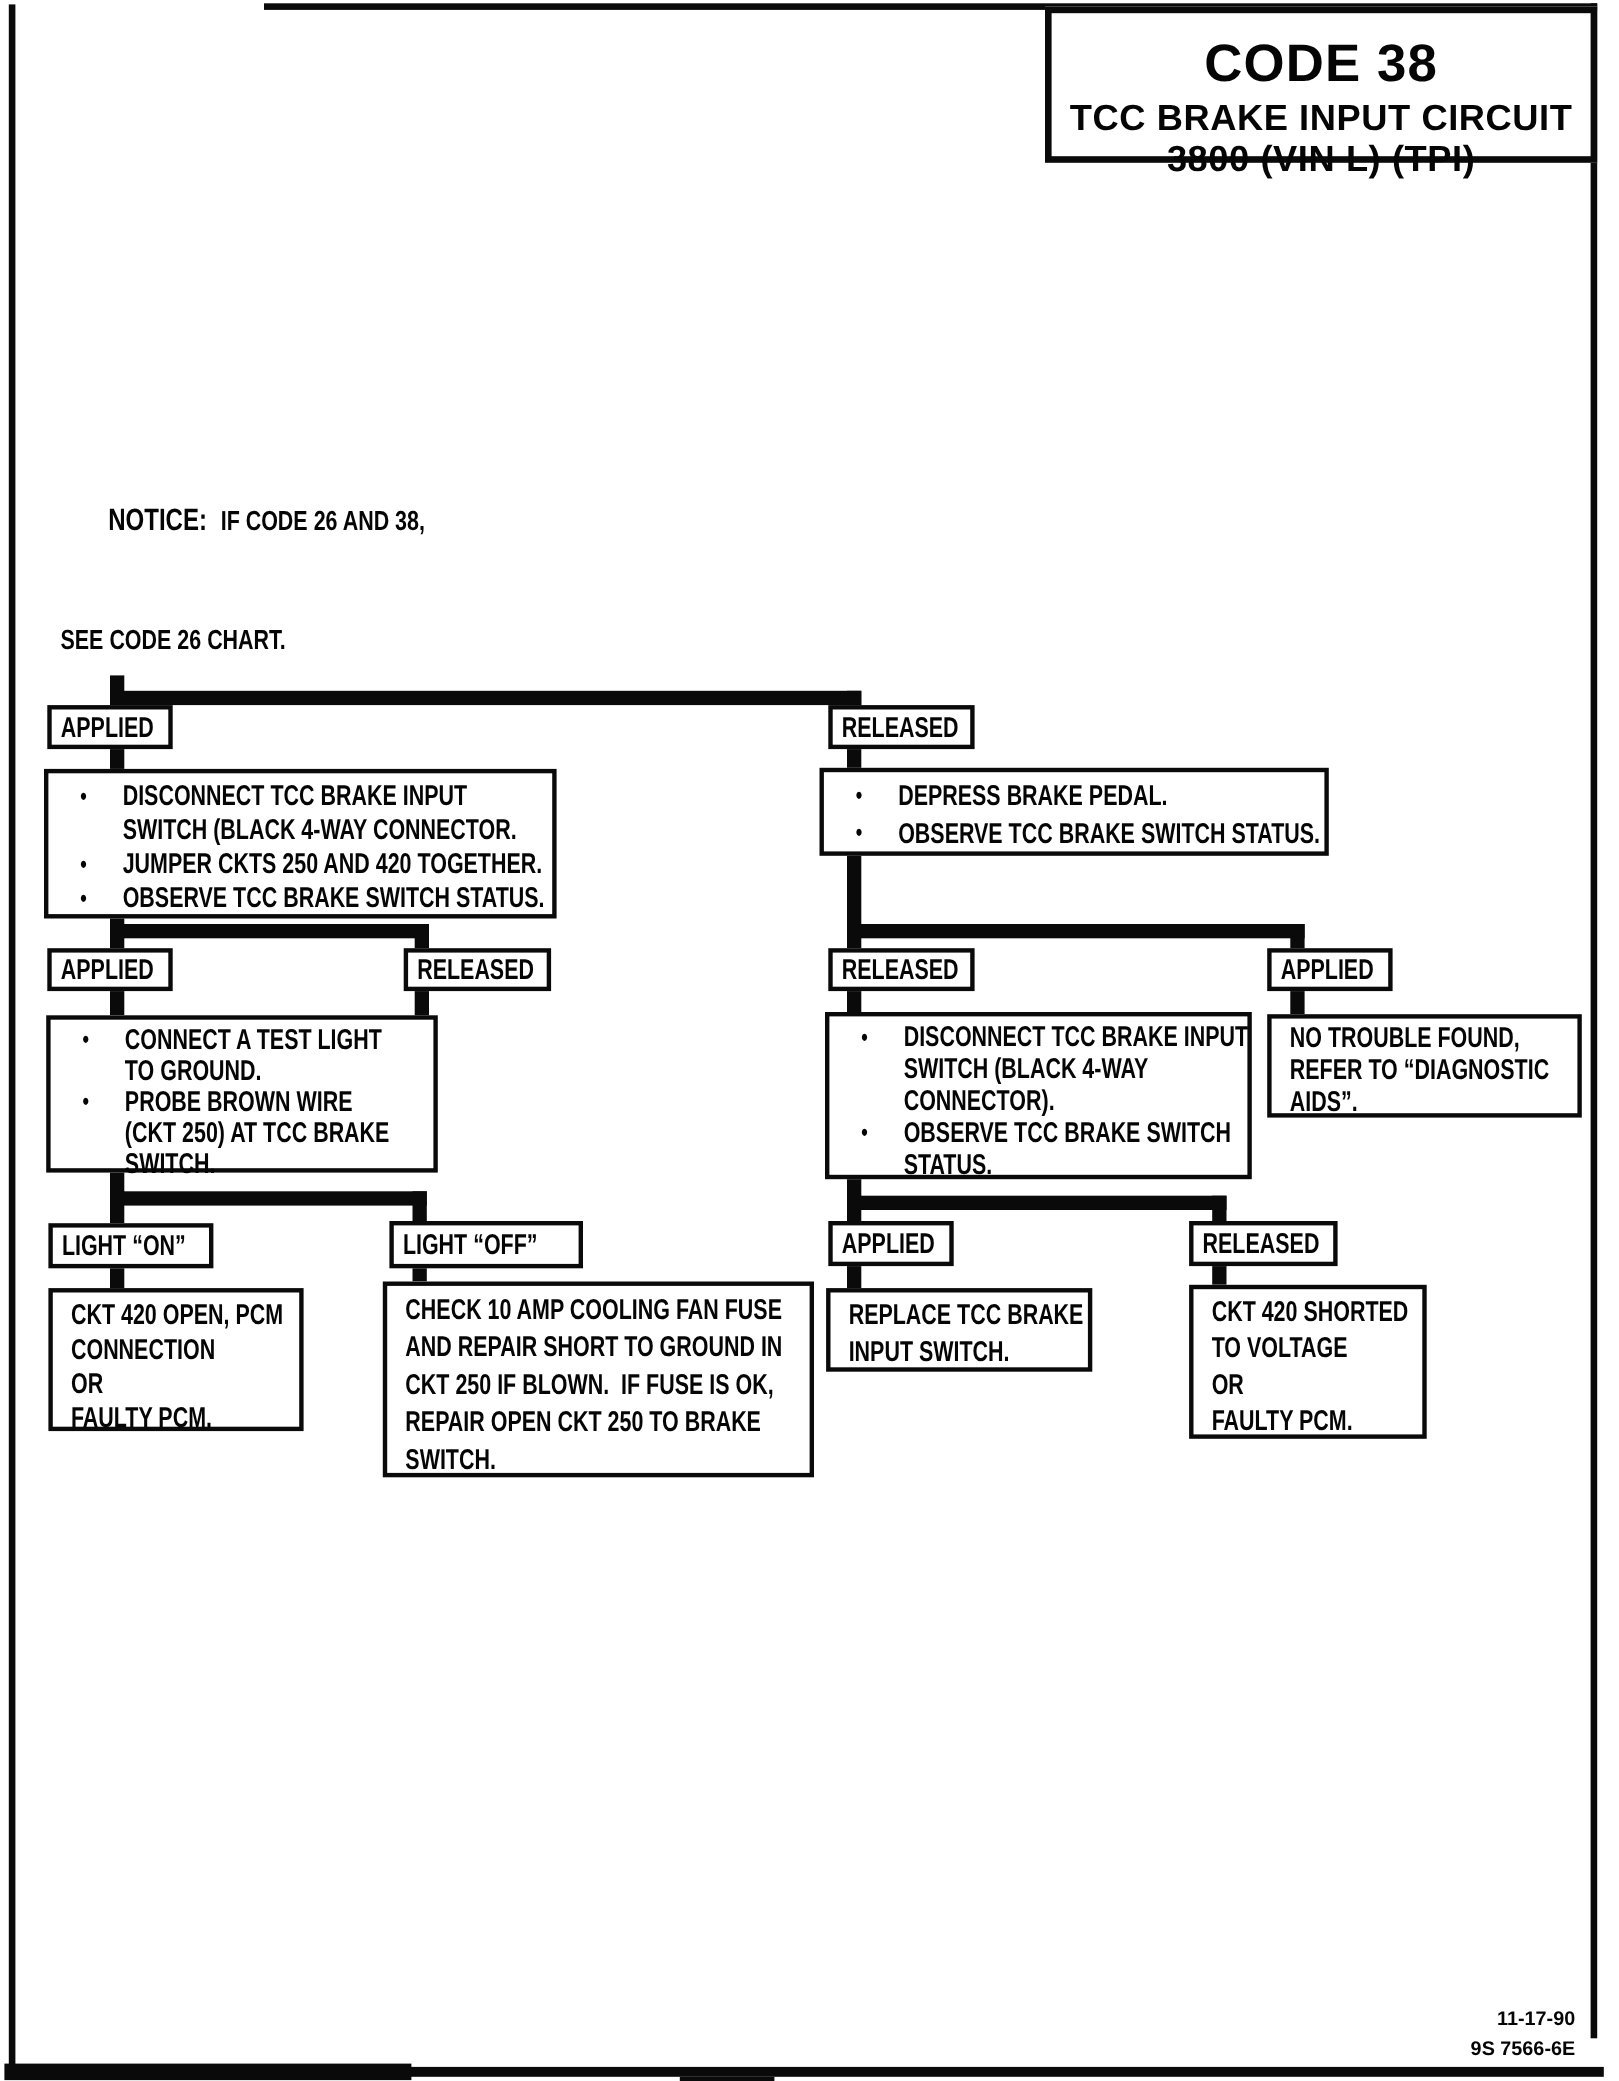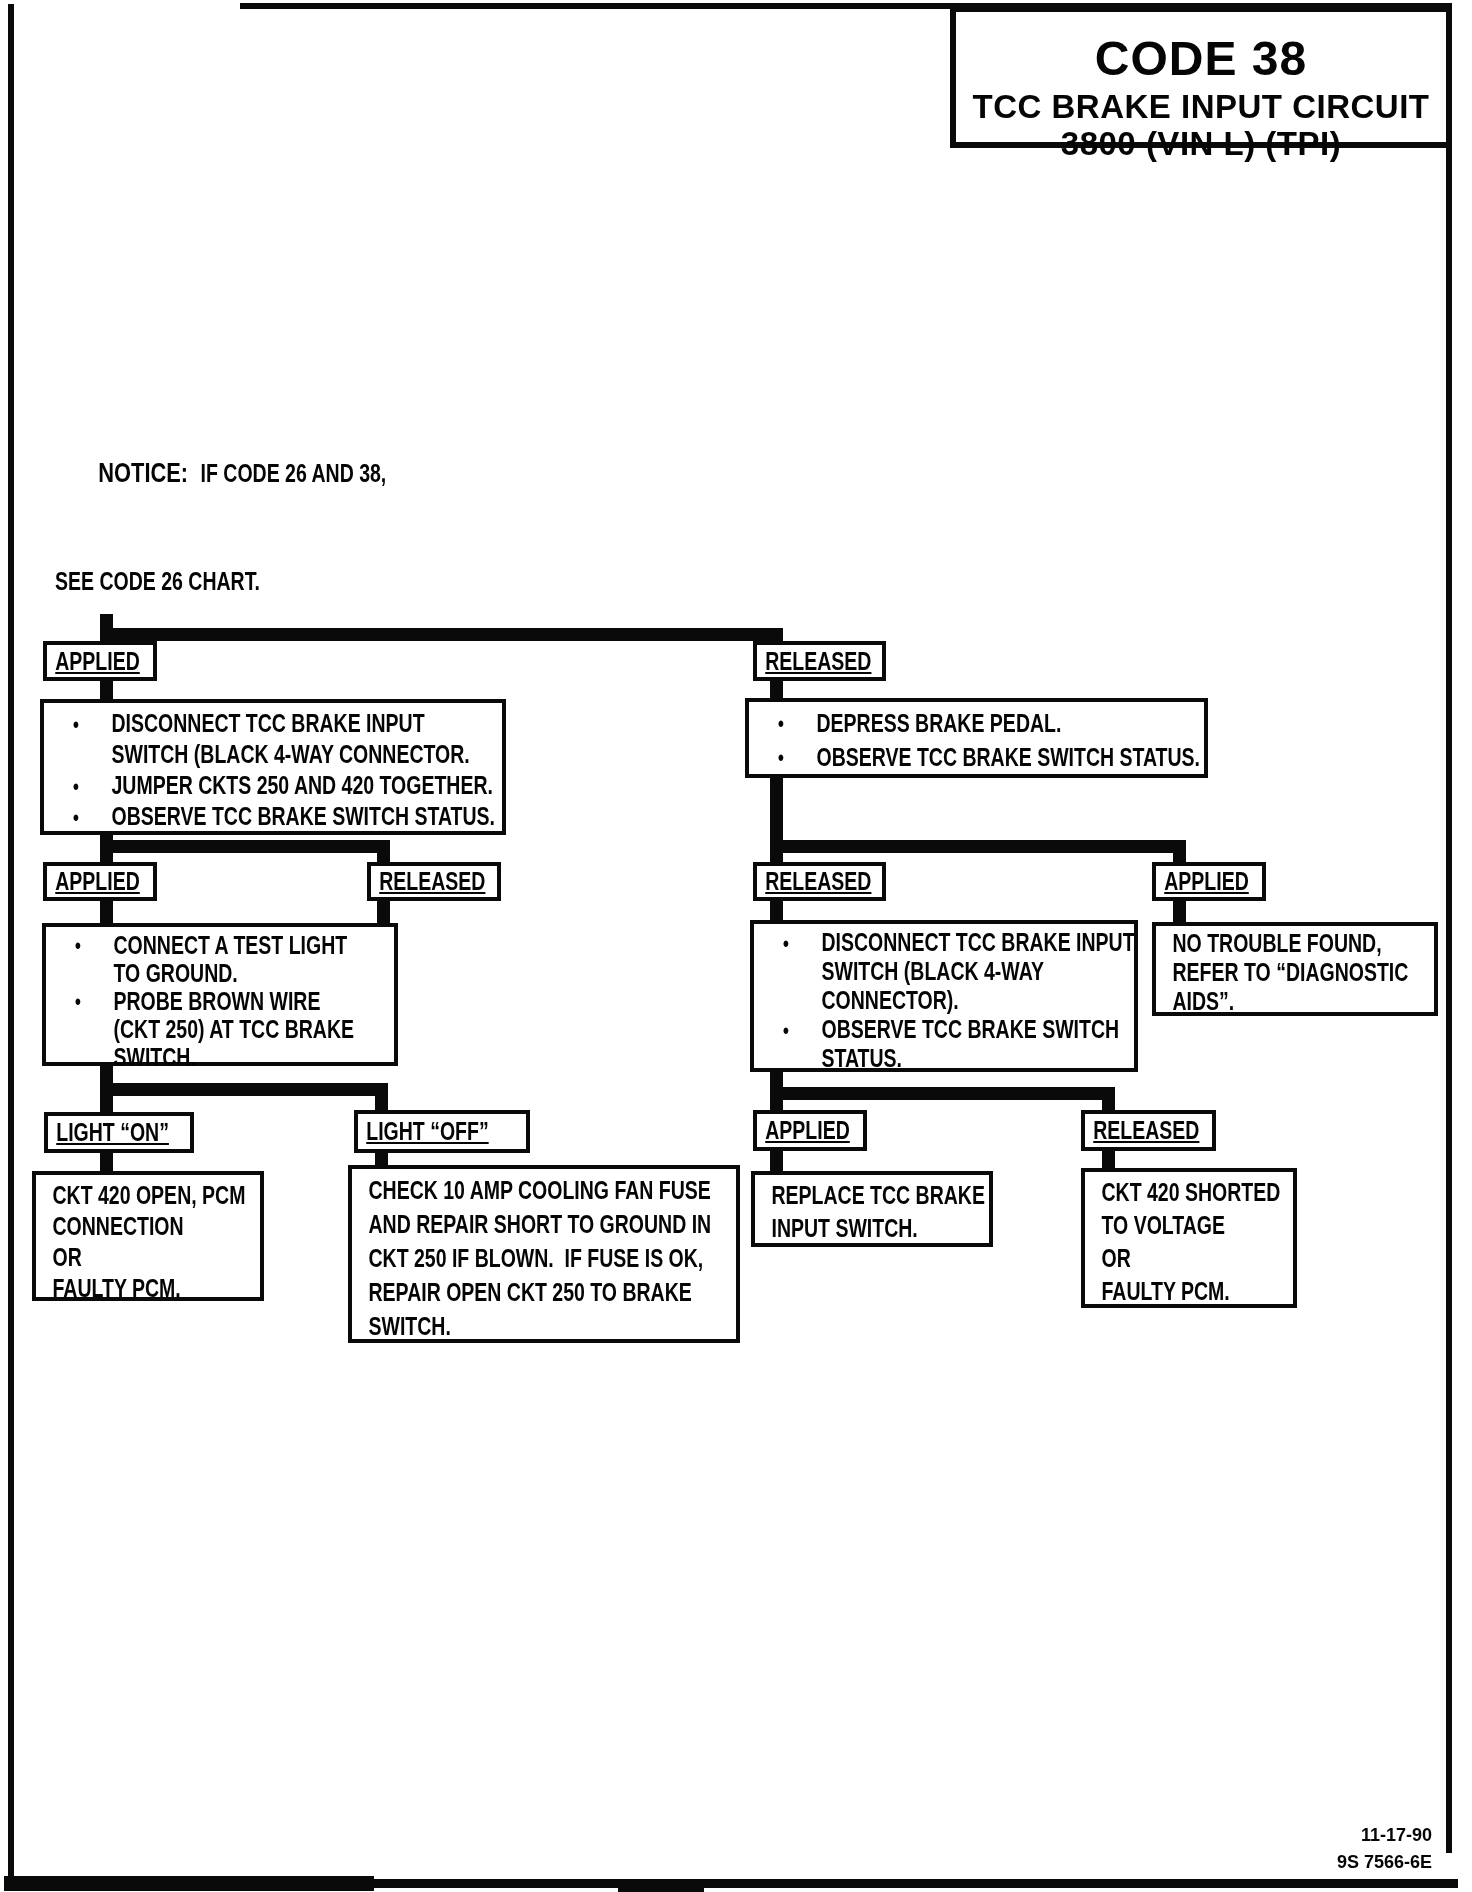--- a/index.html
+++ b/index.html
@@ -7,21 +7,21 @@
         font-family:"Liberation Sans","DejaVu Sans",sans-serif;font-weight:700;color:#050505;}
   .rule{position:absolute;background:#0a0a0a;}
   
   .tx{transform:scaleX(0.75);transform-origin:0 0;white-space:pre;}
   .box{position:absolute;border:4px solid #0a0a0a;background:#fff;box-sizing:border-box;}
   .box .tx{padding:3px 12px;font-size:26px;}
   .line{white-space:pre;}
   .bullets .line{position:relative;padding-left:78px;}
   .bullets .line.bl::before{content:"●";position:absolute;left:26px;top:0;font-size:15px;line-height:inherit;}
   .plain .line{padding-left:10px;}
-  .lbl{position:absolute;border:4px solid #0a0a0a;background:#fff;box-sizing:border-box;display:flex;align-items:center;text-decoration:underline;}
+  .lbl{position:absolute;border:4px solid #0a0a0a;background:#fff;box-sizing:border-box;display:flex;align-items:center;}
   .lbl .tx{transform-origin:0 50%;padding:0 11px;font-size:26px;}
   .title-box{position:absolute;left:950px;top:6px;width:502px;height:142px;border:6px solid #0a0a0a;
              background:#fff;box-sizing:border-box;text-align:center;}
   .t-code{font-size:48px;line-height:58px;padding-top:18px;letter-spacing:1px;}
   .t-sub{font-size:33px;line-height:37px;letter-spacing:0.5px;text-align:center;}
   .notice{position:absolute;left:55px;top:383px;}
   .notice .tx{transform:scaleX(0.78);}
   .nline{font-size:25px;line-height:36px;white-space:pre;}
   .nlabel{font-size:28px;margin-right:16px;}
   .footer{position:absolute;right:40px;top:1822px;text-align:right;font-size:18px;line-height:27px;}
@@ -132,21 +132,21 @@
   <div class="lbl" style="left:354px;top:1110px;width:176px;height:43px">
     <div class="tx">LIGHT “OFF”</div>
   </div>
   <div class="lbl" style="left:753px;top:1110px;width:114px;height:41px">
     <div class="tx">APPLIED</div>
   </div>
   <div class="lbl" style="left:1081px;top:1110px;width:135px;height:41px">
     <div class="tx">RELEASED</div>
   </div>
 
-  <div class="box plain" style="left:32px;top:1171px;width:232px;height:130px">
+  <div class="box plain" style="left:44px;top:1171px;width:232px;height:130px">
     <div class="tx" style="line-height:31px;padding-top:5px"><div class="line nb">CKT 420 OPEN, PCM</div><div class="line nb">CONNECTION</div><div class="line nb">OR</div><div class="line nb">FAULTY PCM.</div></div>
   </div>
   <div class="box plain" style="left:348px;top:1165px;width:392px;height:178px">
     <div class="tx" style="line-height:34px;padding-top:4px"><div class="line nb">CHECK 10 AMP COOLING FAN FUSE</div><div class="line nb">AND REPAIR SHORT TO GROUND IN</div><div class="line nb">CKT 250 IF BLOWN.  IF FUSE IS OK,</div><div class="line nb">REPAIR OPEN CKT 250 TO BRAKE</div><div class="line nb">SWITCH.</div></div>
   </div>
   <div class="box plain" style="left:751px;top:1171px;width:242px;height:76px">
     <div class="tx" style="line-height:33px;padding-top:4px"><div class="line nb">REPLACE TCC BRAKE</div><div class="line nb">INPUT SWITCH.</div></div>
   </div>
   <div class="box plain" style="left:1081px;top:1168px;width:216px;height:140px">
     <div class="tx" style="line-height:33px;padding-top:4px"><div class="line nb">CKT 420 SHORTED</div><div class="line nb">TO VOLTAGE</div><div class="line nb">OR</div><div class="line nb">FAULTY PCM.</div></div>

